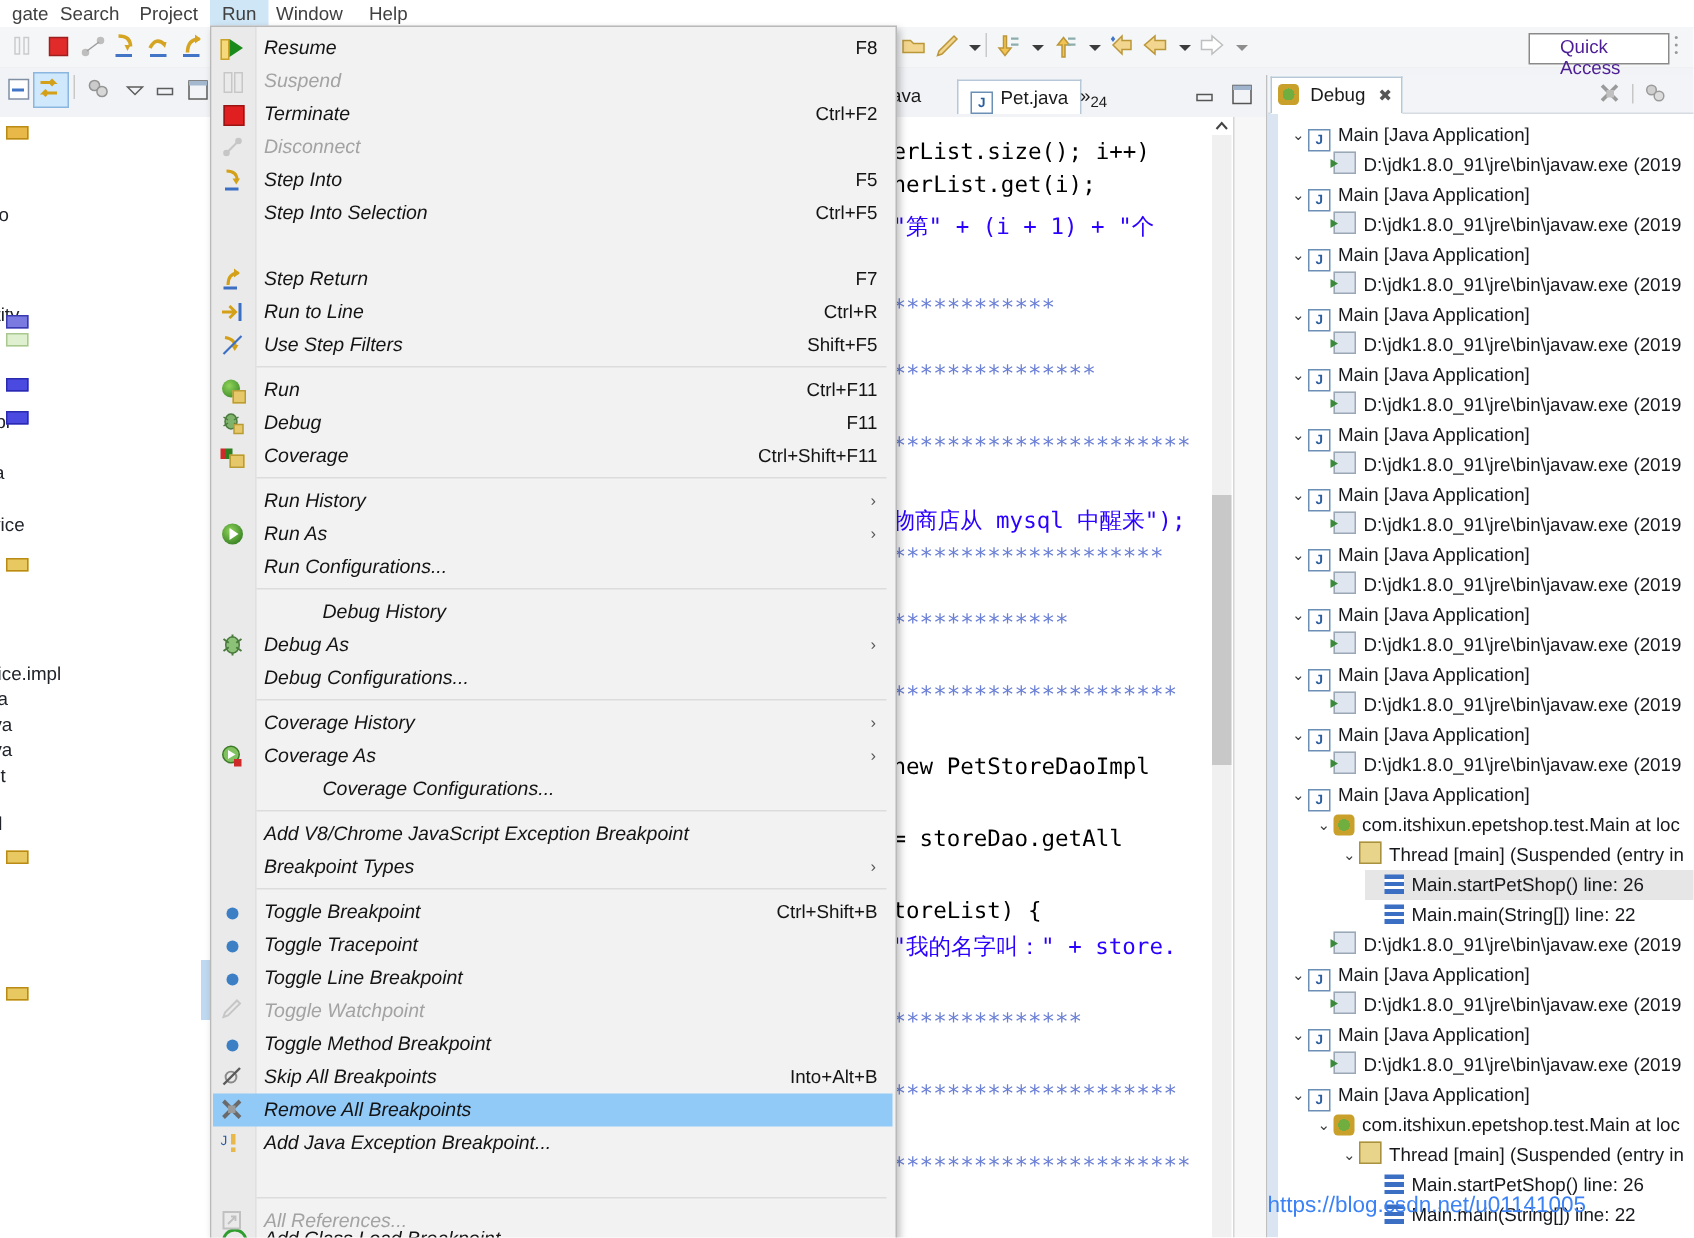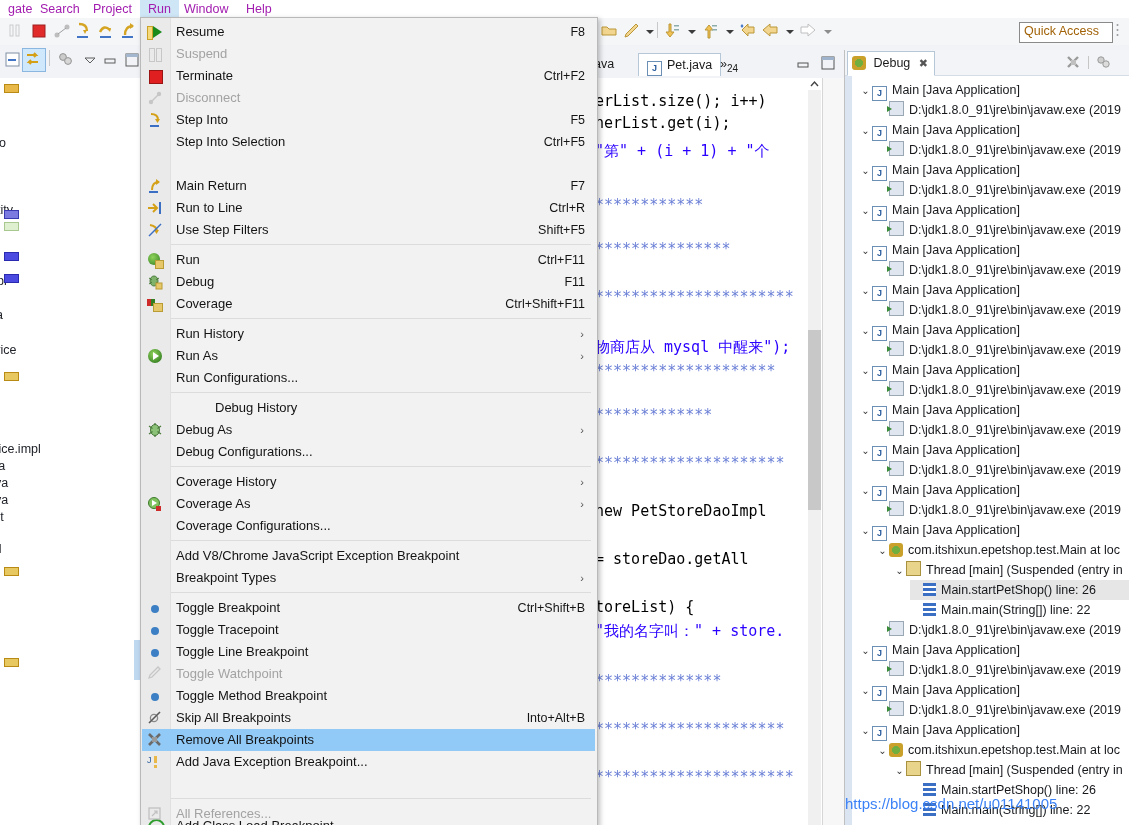--- a/index.html
+++ b/index.html
@@ -6,21 +6,21 @@
   body{
     width:1129px;height:825px;overflow:hidden;
     font-family:"Liberation Sans", sans-serif;
     font-size:12px;color:#1a1a1a;background:#ffffff;
     position:relative;
   }
   .abs{position:absolute;}
 
   
   #menubar{left:0;top:0;width:1129px;height:18px;background:#ffffff;border-bottom:1px solid #d8d8d8;}
-  .mb-item{position:absolute;top:0;height:18px;line-height:18px;padding:0 8px;font-size:12.5px;color:#a21caf;white-space:nowrap;}
+  .mb-item{position:absolute;top:0;height:18px;line-height:18px;padding:0 8px;font-size:12.5px;color:#404040;white-space:nowrap;}
   .mb-item.active{background:#cfe6f7;}
 
   
   #toolbar1{left:0;top:18px;width:1129px;height:27px;background:#f4f6f8;border-bottom:1px solid #e2e2e2;}
   #toolbar2{left:0;top:45px;width:1129px;height:33px;background:#f1f3f6;border-bottom:1px solid #dcdcdc;}
   .tb-ico{position:absolute;width:20px;height:20px;top:3px;opacity:.95;}
   .tb-sep{position:absolute;top:4px;width:1px;height:16px;background:#c9c9c9;}
 
   
   #leftpane{left:0;top:78px;width:142px;height:747px;background:#ffffff;border-right:1px solid #cfcfcf;overflow:hidden;}
@@ -65,21 +65,21 @@
   .ic-thread{width:13px;height:13px;background:#e8d48a;border:1px solid #a8913f;vertical-align:-2px;}
   .ic-stack{width:13px;height:13px;background:linear-gradient(#3a6fc4 0 3px,#fff 3px 5px,#3a6fc4 5px 8px,#fff 8px 10px,#3a6fc4 10px 13px);vertical-align:-2px;}
   .ic-debugt{width:14px;height:14px;background:radial-gradient(circle at 50% 50%,#6fae3f 0 4px,#c8a02a 4px 7px);border-radius:3px;vertical-align:-3px;}
 
   
   #runmenu{left:140px;top:17px;width:456px;height:808px;background:#f2f2f2;border:1px solid #b9b9b9;box-shadow:2px 2px 5px rgba(0,0,0,.25);overflow:hidden;}
   #menuIconCol{position:absolute;left:0;top:0;width:29px;height:808px;background:#eaeaea;border-right:1px solid #e0e0e0;}
   .mi{position:absolute;left:1px;width:453px;height:22px;line-height:22px;font-size:13px;color:#141414;white-space:nowrap;}
   .mi.dis{color:#a3a3a3;}
   .mi.hl{background:#91c9f7;}
-  .mi .lbl{position:absolute;left:34px;top:0;}
+  .mi .lbl{position:absolute;left:34px;top:0;font-style:italic;}
   .mi .acc{position:absolute;right:10px;top:0;font-size:12.5px;}
   .mi .arrow{position:absolute;right:11px;top:0;font-size:11px;color:#555;}
   .mi .mico{position:absolute;left:5px;top:3px;width:16px;height:16px;}
   .msep{position:absolute;left:30px;width:420px;height:1px;background:#dcdcdc;}
 
   
   .resume-ic{position:relative;}
   .resume-ic:before{content:"";position:absolute;left:0;top:2px;width:4px;height:12px;border:1px solid #c9a227;background:#f5d97a;}
   .resume-ic:after{content:"";position:absolute;left:6px;top:2px;border-left:9px solid #1a8a1a;border-top:6px solid transparent;border-bottom:6px solid transparent;}
   .susp-ic{position:relative;}
@@ -256,21 +256,21 @@
       <path d="M3 6 h7 V3 l7 6 l-7 6 v-3 H3 z" fill="#fff" stroke="#bdbdbd"></path>
     </svg>
 </div>
 <div class="abs tb-ico" style="left:818px;top:21px;">
   <svg width="20" height="20" viewBox="0 0 20 20">
       <path d="M6 9 l4 4 l4 -4 z" fill="#888"></path>
     </svg>
 </div>
 
 <div class="abs" id="quickAccess" style="left:1019px;top:22px;width:92px;height:19px;border:1px solid #8a8a8a;background:#fff;">
-  <span class="abs" style="left:4px;top:1px;font-size:12.5px;color:#a16207;">Quick Access</span>
+  <span class="abs" style="left:20px;top:1px;font-size:12.5px;color:#4c1d95;">Quick Access</span>
 </div>
 <div class="abs" style="left:1116px;top:22px;width:3px;height:19px;">
   <svg width="4" height="19">
       <circle cx="1.5" cy="3" r="1" fill="#999"></circle>
       <circle cx="1.5" cy="8" r="1" fill="#999"></circle>
       <circle cx="1.5" cy="13" r="1" fill="#999"></circle>
     </svg>
 </div>
 
 <div class="abs" id="leftpane">
@@ -436,21 +436,21 @@
     <div class="mi" style="top: 113px;">
       <span class="lbl">Step Into Selection</span>
       <span class="acc">Ctrl+F5</span>
     </div>
     <div class="mi" style="top: 157px;">
       <span class="mico"><svg width="16" height="16">
           <path d="M5 12 q0 -8 7 -8" stroke="#d4a017" stroke-width="2" fill="none"></path>
           <path d="M9 1 l4 3 l-4 3 z" fill="#d4a017"></path>
           <rect x="2" y="13" width="9" height="2" fill="#3a6fc4"></rect>
         </svg></span>
-      <span class="lbl">Main Return</span>
+      <span class="lbl">Step Return</span>
       <span class="acc">F7</span>
     </div>
     <div class="mi" style="top: 179px;">
       <span class="mico"><svg width="16" height="16">
           <path d="M1 8 h8 M6 4 l4 4 l-4 4" stroke="#d4a017" stroke-width="2" fill="none"></path>
           <rect x="12" y="2" width="2" height="12" fill="#3a6fc4"></rect>
         </svg></span>
       <span class="lbl">Run to Line</span>
       <span class="acc">Ctrl+R</span>
     </div>
@@ -519,21 +519,21 @@
     </div>
     <div class="mi" style="top: 475px;">
       <span class="mico"><svg width="16" height="16">
           <circle cx="7" cy="7" r="5.5" fill="#7fc25f" stroke="#3c7a28"></circle>
           <path d="M5 4 l5 3 l-5 3 z" fill="#fff"></path>
           <rect x="9" y="10" width="5" height="5" fill="#cf2a2a"></rect>
         </svg></span>
       <span class="lbl">Coverage As</span>
       <span class="arrow">›</span>
     </div>
-    <div class="mi" style="top: 497px;">
+    <div class="mi" style="top: 497px; margin-left: 39px;">
       <span class="lbl">Coverage Configurations...</span>
     </div>
     <div class="msep" style="top: 522px;"></div>
     <div class="mi" style="top: 527px;">
       <span class="lbl">Add V8/Chrome JavaScript Exception Breakpoint</span>
     </div>
     <div class="mi" style="top: 549px;">
       <span class="lbl">Breakpoint Types</span>
       <span class="arrow">›</span>
     </div>

